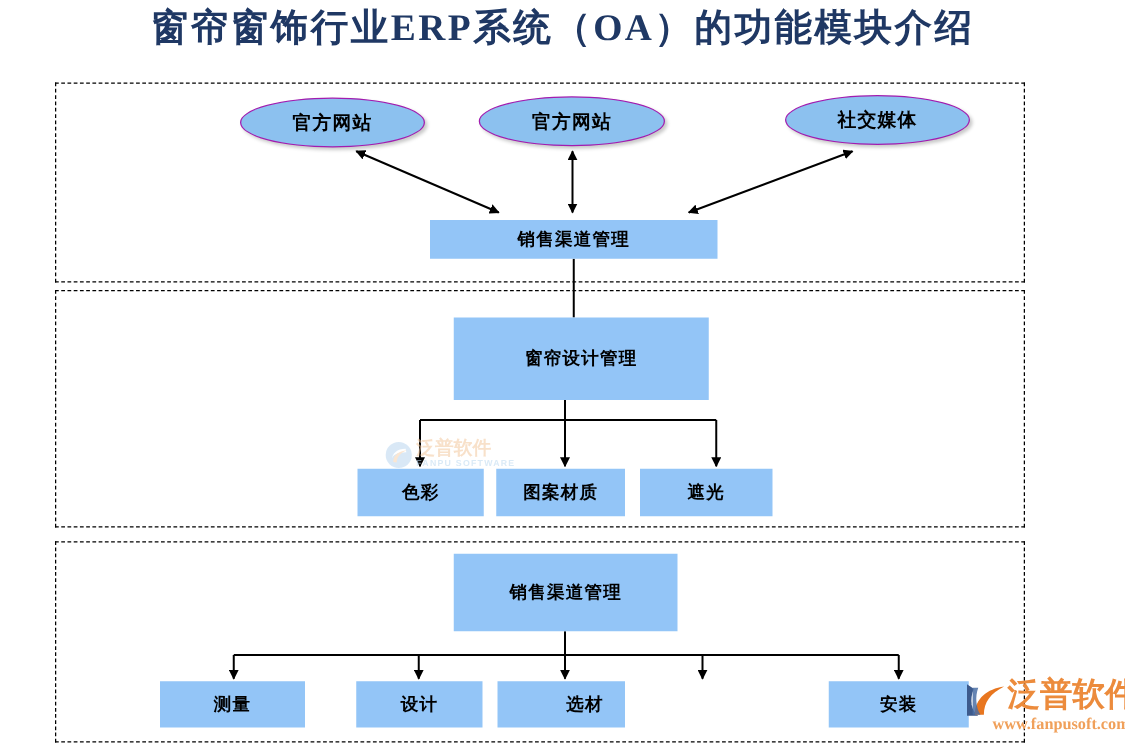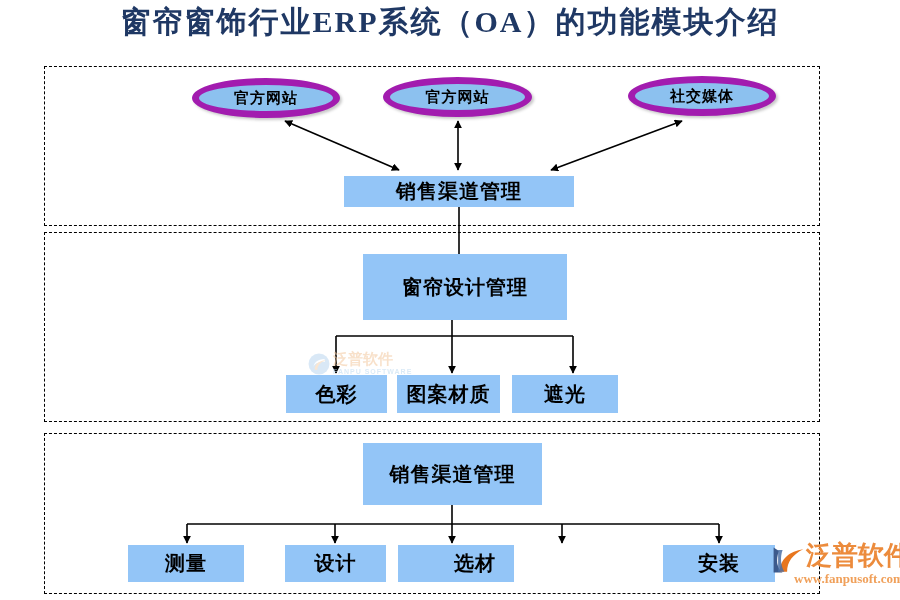--- a/index.html
+++ b/index.html
@@ -43,29 +43,29 @@
   .node-box {
     position: absolute;
     box-sizing: border-box;
     background: #93C5F7;
     display: flex;
     align-items: center;
     justify-content: center;
     color: #000000;
     font-family: "Liberation Serif", "DejaVu Serif", serif;
     font-weight: bold;
-    font-size: 20px;
+    font-size: 14px;
     letter-spacing: 1px;
     white-space: nowrap;
   }
   .node-ellipse {
     position: absolute;
     box-sizing: border-box;
     background: #8CC1EF;
-    border: 7px solid #a21caf;
+    border: 1px solid #a21caf;
     border-radius: 50%;
     display: flex;
     align-items: center;
     justify-content: center;
     color: #000000;
     font-family: "Liberation Serif", "DejaVu Serif", serif;
     font-weight: bold;
     font-size: 15px;
     letter-spacing: 1px;
     white-space: nowrap;
@@ -223,21 +223,21 @@
   <div class="node-box" style="left:363px; top:443px; width:179px; height:62px;">
     <span>销售渠道管理</span>
   </div>
 
   <div class="node-box" style="left:128px; top:545px; width:116px; height:37px;font-family:Liberation Mono, monospace;">
     <span>测量</span>
   </div>
   <div class="node-box" style="left:285px; top:545px; width:101px; height:37px;">
     <span>设计</span>
   </div>
-  <div class="node-box" style="left:398px; top:545px; width:116px; height:37px;padding-left:38px;">
+  <div class="node-box" style="left:398px; top:545px; width:102px; height:37px;padding-left:38px;">
     <span>选材</span>
   </div>
   <div class="node-box" style="left:663px; top:545px; width:112px; height:37px;">
     <span>安装</span>
   </div>
 
   <div class="watermark" id="watermark-center">
     <svg class="wm-swoosh" viewBox="0 0 40 40">
       <circle cx="20" cy="20" r="19" fill="#BBD7F0"></circle>
       <path d="M30 11 C18 11, 10 18, 10 27 C10 20, 18 16, 31 16 Z" fill="#FFFFFF"></path>

